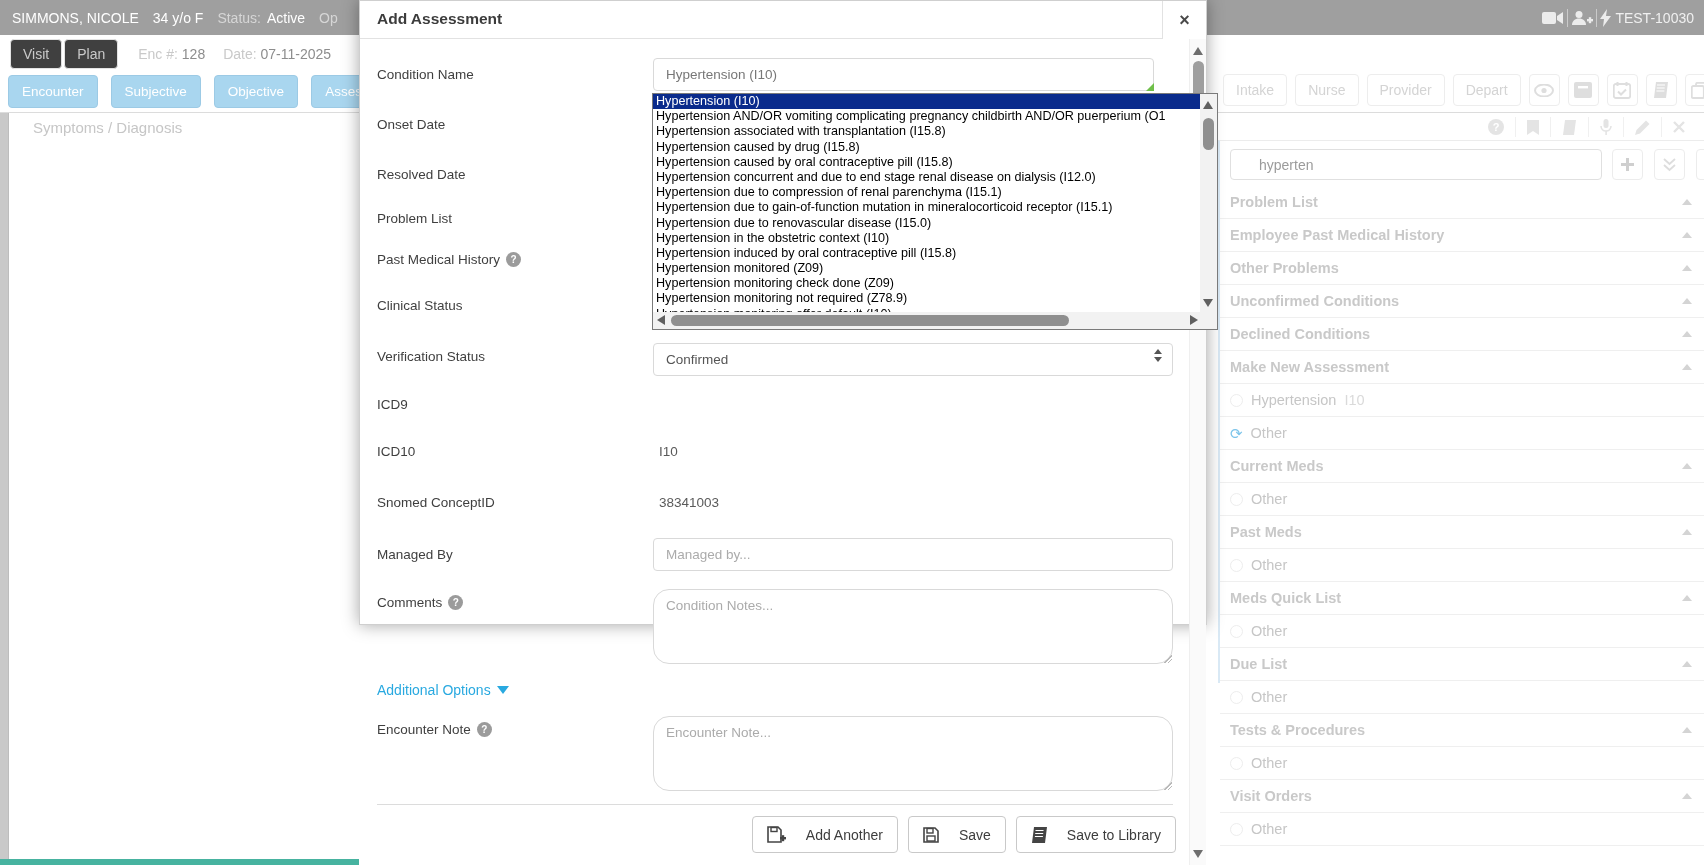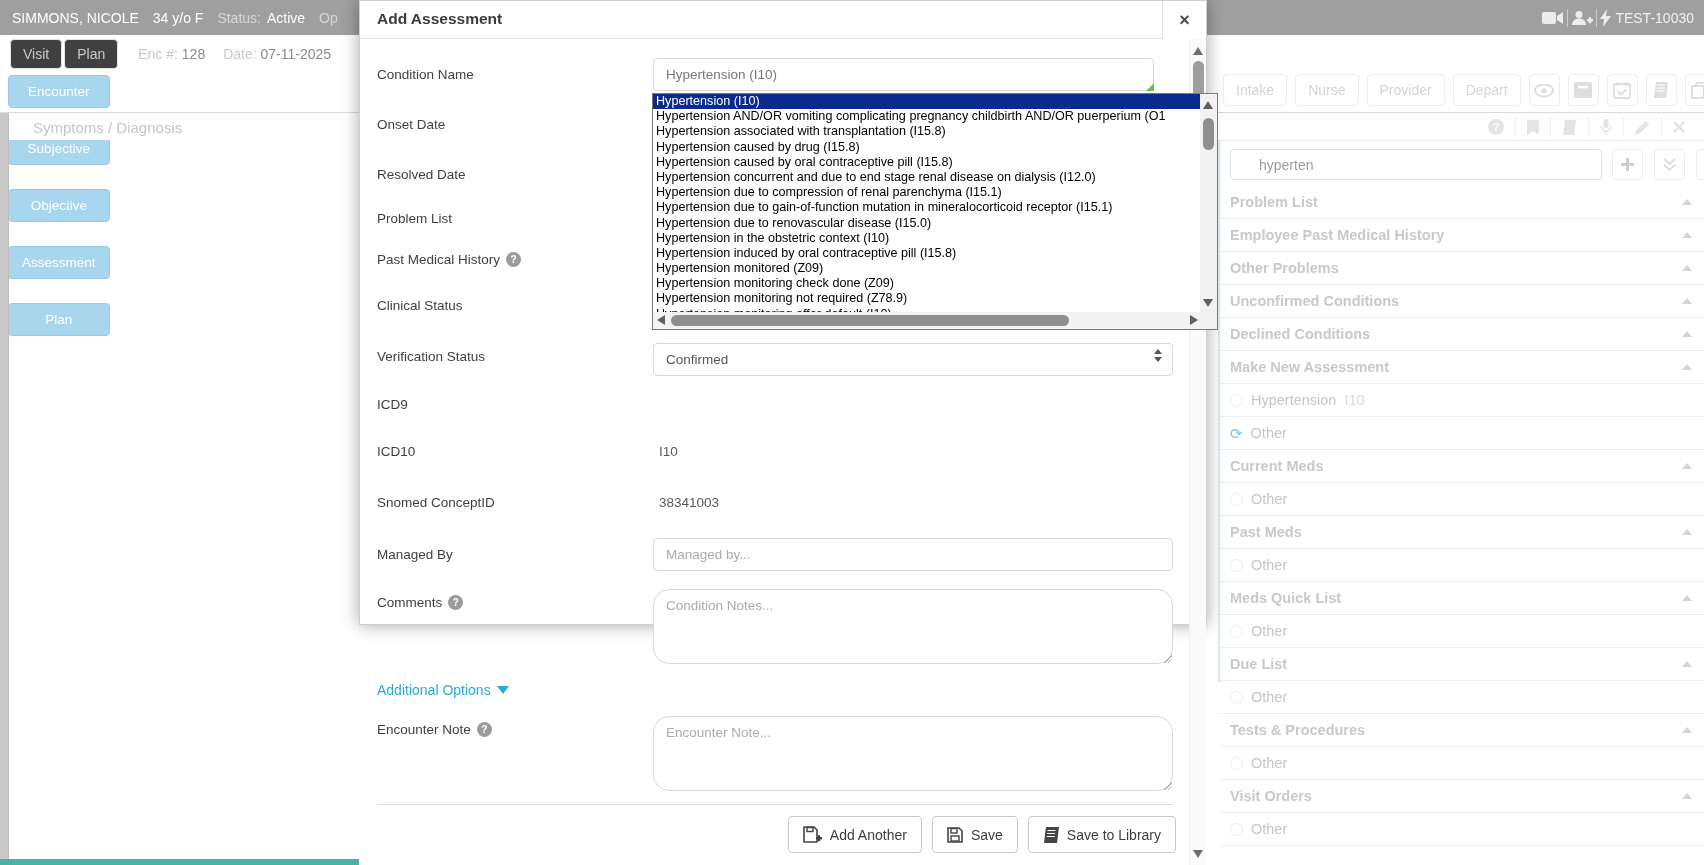--- a/index.html
+++ b/index.html
@@ -20,21 +20,21 @@
   .visitbar { position:absolute; left:0; top:35px; width:1704px; height:37px; background:#fff;
     display:flex; align-items:center; font-size:14px; color:#c9c9c9; }
   .vbtn { border:1px solid #e3e3e3; background:#404040; color:#c9c9c9; border-radius:4px;
     padding:6px 12px; font-size:14px; margin-right:2px; }
   .vbtn:first-child { margin-left:10px; }
   .kv { margin-left:18px; white-space:nowrap; }
   .kv b { color:#8d8d8d; font-weight:normal; }
 
   
   .tabsrow { position:absolute; left:0; top:72px; width:1704px; height:40px; background:#fff; }
-  .navtabs { position:absolute; left:8px; top:3px; display:flex; gap:24px;flex-direction:column; }
+  .navtabs { position:absolute; left:8px; top:3px; display:flex; gap:13px; }
   .tab { background:#a9d6ef; border:1px solid #9ccae5; color:#fff; border-radius:4px;
     font-size:13.5px; padding:8px 13px; white-space:nowrap; }
   .stagetabs { position:absolute; left:1223px; top:2px; display:flex; gap:8px; align-items:center; }
   .sbtn { background:#fff; border:1px solid #ededed; color:#d4d4d4; border-radius:4px;
     font-size:14px; padding:7px 12px; white-space:nowrap; }
   .ibtn { background:#fff; border:1px solid #ededed; border-radius:4px; width:31px; height:32px;
     display:flex; align-items:center; justify-content:center; }
   .ibtn svg { display:block; }
 
   
@@ -90,21 +90,21 @@
   .mselect { position:absolute; left:293px; width:520px; height:33px; border:1px solid #d9d9d9; border-radius:4px;
     background:#fff; font-size:13.5px; color:#555; display:flex; align-items:center; padding:0 12px; }
   .updown { position:absolute; right:10px; top:5px; display:flex; flex-direction:column; gap:3px; }
   .updown i { width:0; height:0; border-left:4px solid transparent; border-right:4px solid transparent; display:block; }
   .updown .u { border-bottom:5px solid #555; }
   .updown .d { border-top:5px solid #555; }
   .addlink { position:absolute; left:17px; font-size:14px; color:#29a9e0; display:flex; align-items:center; gap:6px; cursor:pointer; }
   .addlink .tri { width:0; height:0; border-left:6px solid transparent; border-right:6px solid transparent; border-top:8px solid #29a9e0; }
   .mfootline { position:absolute; left:17px; width:796px; border-top:1px solid #dcdcdc; }
   .mfoot { position:absolute; right:30px; top:815px; display:flex; gap:10px; }
-  .fbtn { display:flex; align-items:center; gap:8px; background:#fff; border:1px solid #c9c9c9; border-radius:4px;
+  .fbtn { display:flex; align-items:center; gap:20px; background:#fff; border:1px solid #c9c9c9; border-radius:4px;
     height:37px; padding:0 14px; font-size:14px; color:#3d3d3d; cursor:pointer; font-family:"Liberation Sans", sans-serif; }
   .fbtn svg { display:block; }
 
   
   .mscroll { position:absolute; right:0; top:38px; width:17px; height:827px; background:#fafafa; border-left:1px solid #efefef; }
   .mscroll .arr { position:absolute; left:3px; width:0; height:0; border-left:5.5px solid transparent; border-right:5.5px solid transparent; }
   .mscroll .up { top:8px; border-bottom:8px solid #6e6e6e; }
   .mscroll .dn { bottom:8px; border-top:8px solid #6e6e6e; }
   .mscroll .thumb { position:absolute; left:3px; top:22px; width:11px; height:88px; background:#9e9e9e; border-radius:6px; }
 

